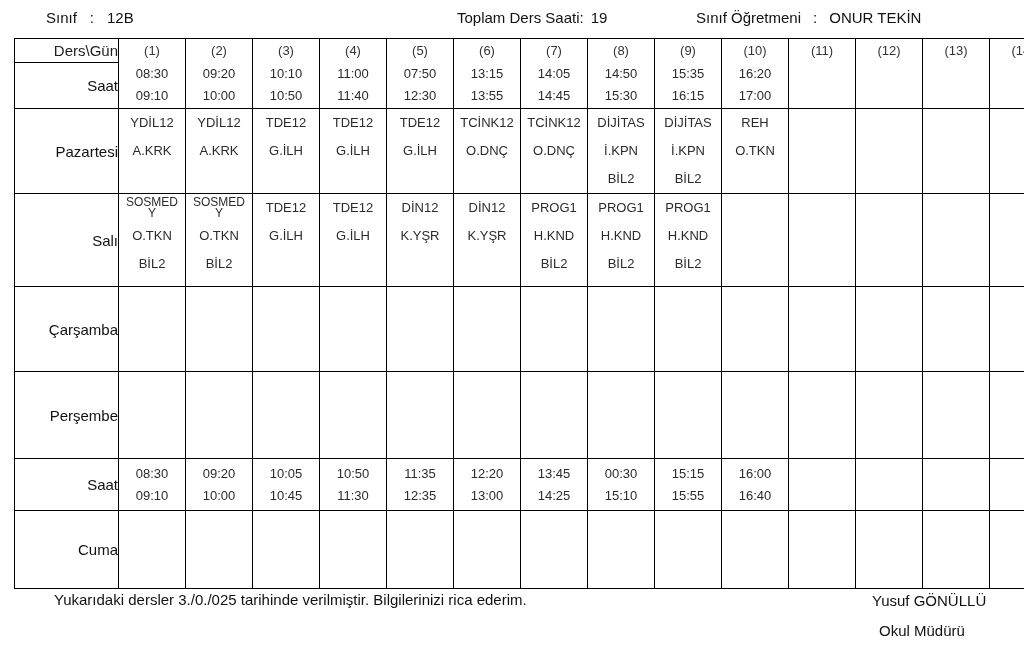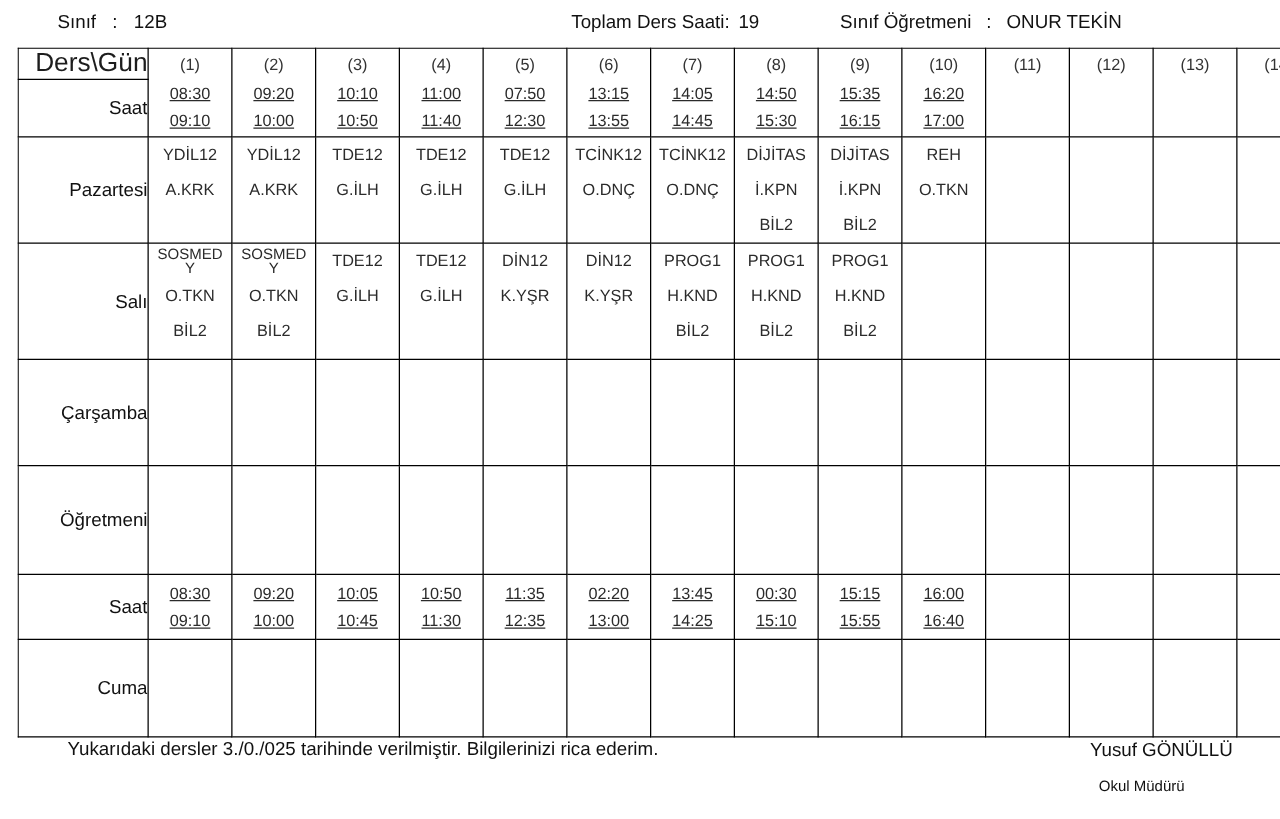--- a/index.html
+++ b/index.html
@@ -10,21 +10,21 @@
     color: #1d1d1d;
     overflow: hidden;
     position: relative;
   }
   .abs { position: absolute; }
 
   
   .top-header { font-size: 15px; color: #111; white-space: nowrap; }
   #hdr-class   { left: 46px;  top: 9px; }
   #hdr-total   { left: 437px; top: 9px; margin-left: 20px; }
-  #hdr-teacher { left: 672px; top: 9px; }
+  #hdr-teacher { left: 696px; top: 9px; }
   #hdr-class .sep   { margin: 0 13px; }
   #hdr-total .sep   { margin: 0 7px 0 0; }
   #hdr-teacher .sep { margin: 0 12px; }
 
   
   #table-clip {
     left: 14px; top: 38px;
     width: 1010px; height: 556px;
     overflow: hidden;
   }
@@ -46,21 +46,21 @@
   #timetable tr:nth-child(1) { height: 24px; }
   #timetable tr:nth-child(2) { height: 46px; }
   #timetable tr:nth-child(3) { height: 82px; }
   #timetable tr:nth-child(4) { height: 93px; }
   #timetable tr:nth-child(5) { height: 85px; }
   #timetable tr:nth-child(6) { height: 87px; }
   #timetable tr:nth-child(7) { height: 52px; }
   #timetable tr:nth-child(8) { height: 78px; }
 
   td.corner-cell {
-    font-size: 21px;
+    font-size: 15px;
     text-align: right;
     vertical-align: middle;
     padding-right: 2px;
   }
   td.period-cell {
     font-size: 13px;
     color: #333;
     text-align: center;
     vertical-align: middle;
   }
@@ -70,21 +70,21 @@
     text-align: right;
     vertical-align: middle;
     padding-left: 20px;
   }
   td.time-cell {
     text-align: center;
     vertical-align: middle;
     font-size: 13px;
     color: #2b2b2b;
   }
-  .time-line { line-height: 22px; height: 22px; text-decoration: underline; }
+  .time-line { line-height: 22px; height: 22px; }
   td.lesson-cell {
     text-align: center;
     vertical-align: top;
     font-size: 13px;
     color: #2b2b2b;
   }
   .lesson-line {
     height: 28px;
     line-height: 28px;
     text-align: center;
@@ -96,21 +96,21 @@
     height: 28px;
     padding-top: 3px;
     box-sizing: border-box;
     white-space: normal;
   }
   .lesson-line.small div { line-height: 11px; }
 
   
   #footer-note { left: 35px; top: 591px; font-size: 15px; color: #111; white-space: nowrap; margin-left: 19px; }
   #signer-name  { left: 872px; top: 592px; font-size: 15px; color: #111; white-space: nowrap; }
-  #signer-title { left: 879px; top: 622px; font-size: 12px; color: #111; white-space: nowrap; }
+  #signer-title { left: 879px; top: 622px; font-size: 15px; color: #111; white-space: nowrap; }
 </style>
 </head>
 <body>
 
 <div class="abs top-header" id="hdr-class">
   <span>Sınıf</span><span class="sep">:</span><span>12B</span>
 </div>
 <div class="abs top-header" id="hdr-total">
   <span>Toplam Ders Saati</span><span class="sep">:</span><span>19</span>
 </div>
@@ -317,21 +317,21 @@
           <td class="lesson-cell"></td>
           <td class="lesson-cell"></td>
           <td class="lesson-cell"></td>
           <td class="lesson-cell"></td>
           <td class="lesson-cell"></td>
           <td class="lesson-cell"></td>
           <td class="lesson-cell"></td>
           <td class="lesson-cell"></td>
         </tr>
         <tr>
-          <td class="day-cell">Öğretmeni</td>
+          <td class="day-cell">Perşembe</td>
           <td class="lesson-cell"></td>
           <td class="lesson-cell"></td>
           <td class="lesson-cell"></td>
           <td class="lesson-cell"></td>
           <td class="lesson-cell"></td>
           <td class="lesson-cell"></td>
           <td class="lesson-cell"></td>
           <td class="lesson-cell"></td>
           <td class="lesson-cell"></td>
           <td class="lesson-cell"></td>
@@ -356,21 +356,21 @@
           </td>
           <td class="time-cell">
             <div class="time-line">10:50</div>
             <div class="time-line">11:30</div>
           </td>
           <td class="time-cell">
             <div class="time-line">11:35</div>
             <div class="time-line">12:35</div>
           </td>
           <td class="time-cell">
-            <div class="time-line">02:20</div>
+            <div class="time-line">12:20</div>
             <div class="time-line">13:00</div>
           </td>
           <td class="time-cell">
             <div class="time-line">13:45</div>
             <div class="time-line">14:25</div>
           </td>
           <td class="time-cell">
             <div class="time-line">00:30</div>
             <div class="time-line">15:10</div>
           </td>

